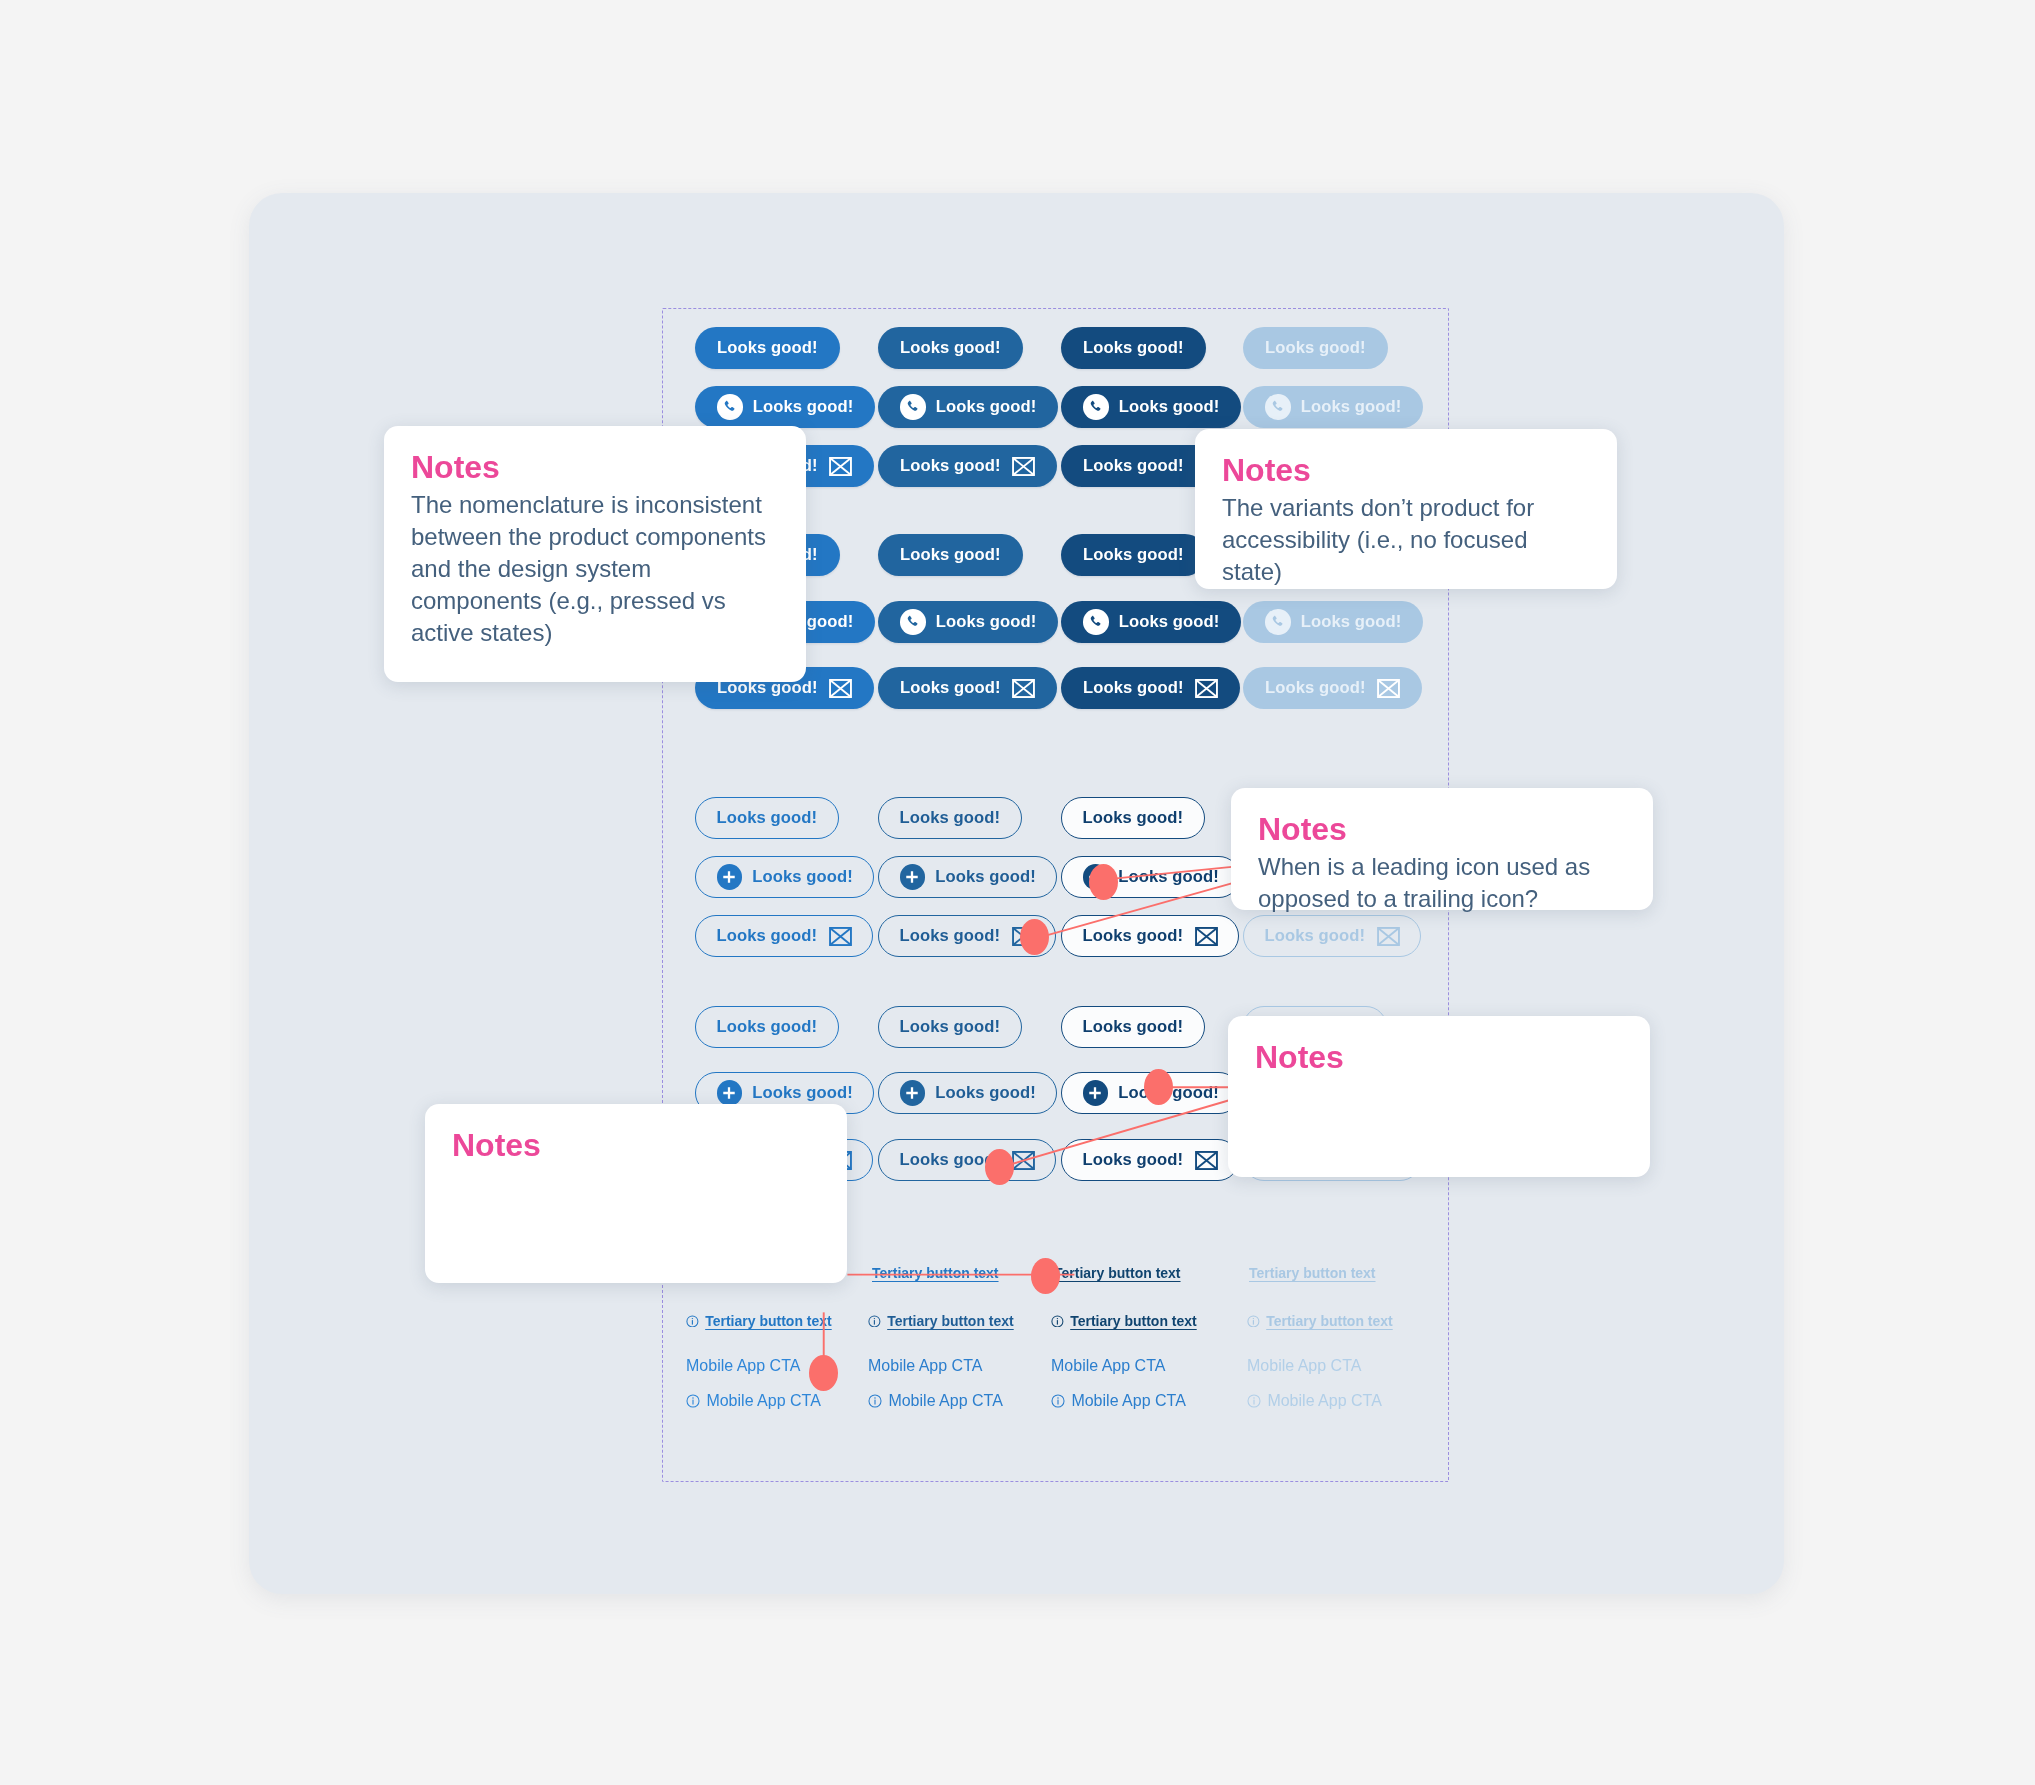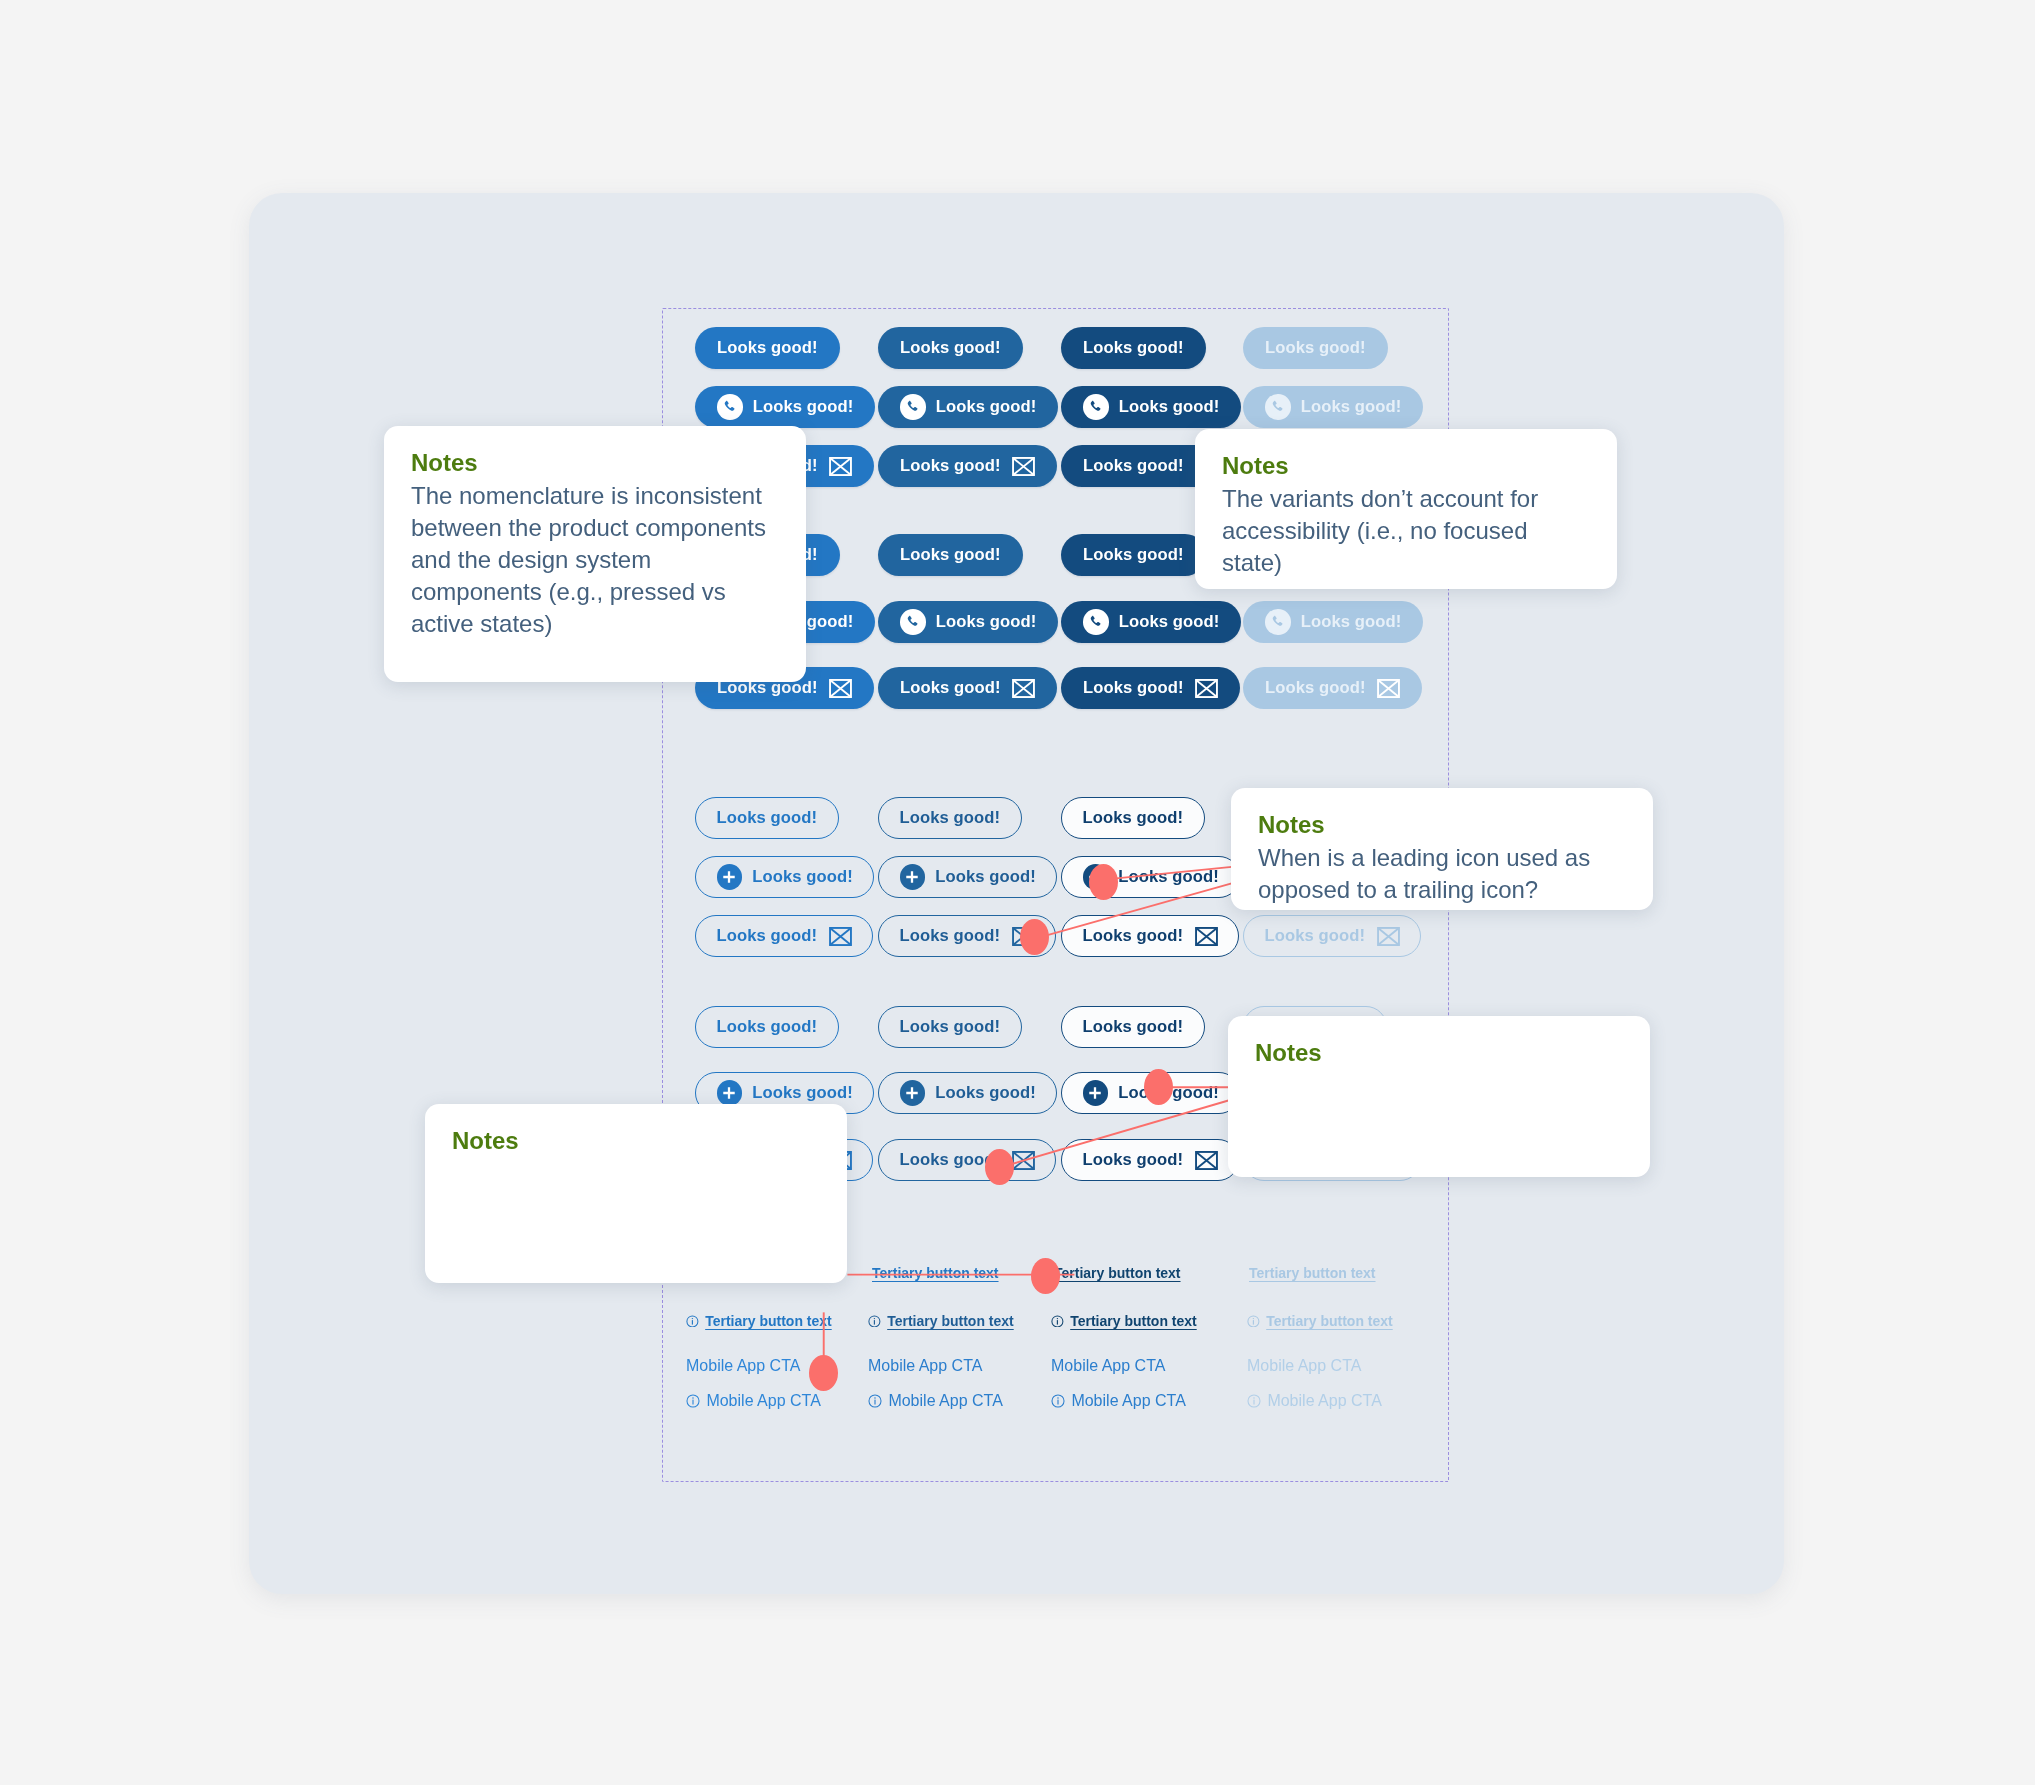--- a/index.html
+++ b/index.html
@@ -94,21 +94,21 @@
   .mob .info{margin-right:6.4px;display:flex;align-items:center;}
 
   
   .note{
     position:absolute;background:#ffffff;border-radius:14px;
     box-shadow:0 3.8px 16.6px rgba(70,85,110,.16);
     padding:23px 27px 25.6px 27px;box-sizing:border-box;
     color:#3e5a77;
   }
   .note .n-title{
-    font-size:24px;font-weight:bold;line-height:1.18;margin:0 0 2.6px 0;color:#4d7c0f;
+    font-size:32px;font-weight:bold;line-height:1.18;margin:0 0 2.6px 0;color:#ec4899;
   }
   .note .n-body{
     font-size:24px;font-weight:normal;line-height:1.33;color:#44607d;
   }
 
   
   .svg-overlay{position:absolute;left:0;top:0;width:2035px;height:1785px;pointer-events:none;}
   .dot{position:absolute;background:#fb6f6b;border-radius:50%;}
 </style>
 </head>
@@ -593,21 +593,21 @@
   <div class="dot" style="left:1031px;top:1258px;width:29px;height:36px;"></div>
   <div class="dot" style="left:809px;top:1355px;width:29px;height:36px;"></div>
 
   <div class="note" style="left:384px;top:426px;width:422px;height:256px;">
     <div class="n-title">Notes</div>
     <div class="n-body">The nomenclature is inconsistent between the product components and the design system components (e.g., pressed vs active states)</div>
   </div>
 
   <div class="note" style="left:1195px;top:429px;width:422px;height:160px;">
     <div class="n-title">Notes</div>
-    <div class="n-body">The variants don’t account for accessibility (i.e., no focused state)</div>
+    <div class="n-body">The variants don’t product for accessibility (i.e., no focused state)</div>
   </div>
 
   <div class="note" style="left:1231px;top:788px;width:422px;height:122px;">
     <div class="n-title">Notes</div>
     <div class="n-body">When is a leading icon used as opposed to a trailing icon?</div>
   </div>
 
   <div class="note" style="left:1228px;top:1016px;width:422px;height:161px;">
     <div class="n-title">Notes</div>
   </div>

